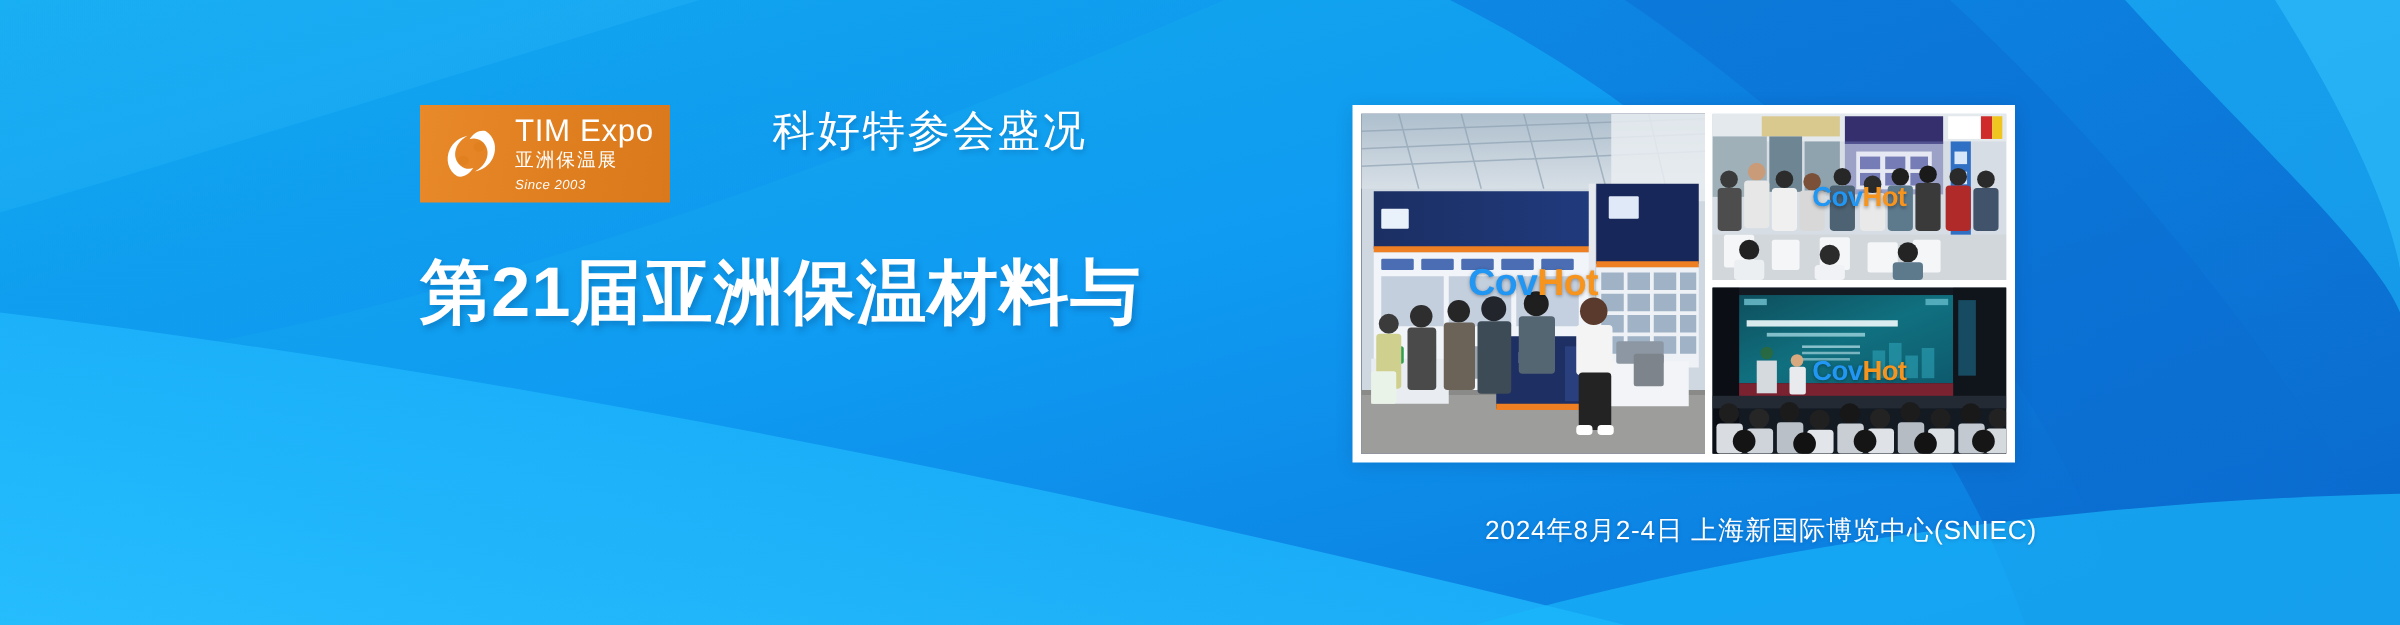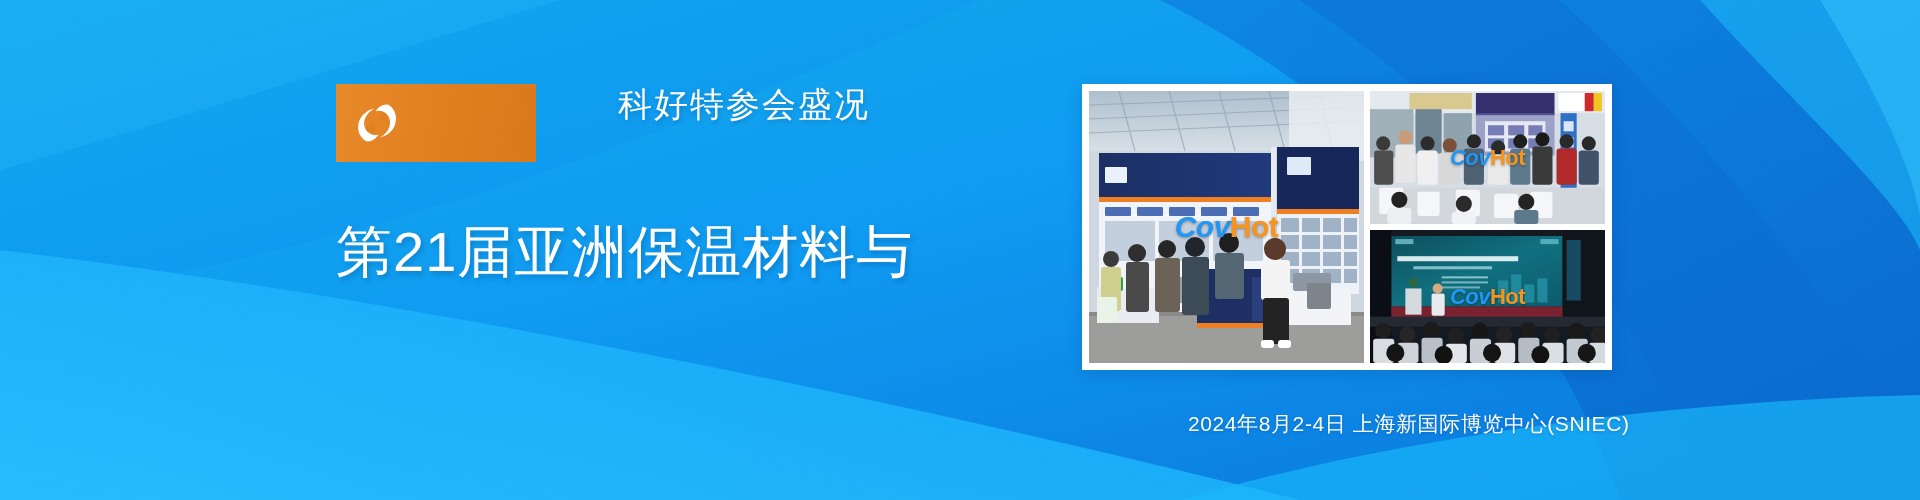--- a/index.html
+++ b/index.html
@@ -88,26 +88,25 @@
     text-shadow: 1px 2px 4px rgba(0,40,90,0.22);
     text-align: center;
   }
 
   #headline {
     position: absolute;
     left: 336px;
     top: 198px;
     color: #ffffff;
     font-size: 56px;
-    font-weight: 400;
+    font-weight: 700;
     line-height: 1.30;
     letter-spacing: 1px;
     text-shadow: 2px 3px 5px rgba(0,45,95,0.25);
     white-space: nowrap;
-    margin-top: 18px;
   }
   #headline .hl-line { display: block; }
 
   
   #collage {
     position: absolute;
     left: 1082px;
     top: 84px;
     width: 530px;
     height: 286px;
@@ -145,21 +144,21 @@
     position: absolute;
     left: 50%;
     top: 50%;
     transform: translate(-50%, -50%);
     font-weight: 700;
     white-space: nowrap;
     letter-spacing: -0.5px;
     text-shadow: 0 1px 3px rgba(0,0,0,0.35);
     pointer-events: none;
   }
-  .wm-cov { color: #2196f3; font-style: italic; }
+  .wm-cov { color: #2196f3; }
   .wm-hot { color: #f7941e; }
   #photo-main .watermark { font-size: 30px; }
   #photo-crowd .watermark { font-size: 22px; }
   #photo-forum .watermark { font-size: 22px; }
 
   #date-line {
     position: absolute;
     left: 1188px;
     top: 410px;
     color: #ffffff;
@@ -218,20 +217,25 @@
   <div id="left-col">
 
     <div id="logo-badge">
       <span id="logo-mark">
         <svg viewBox="0 0 64 64" xmlns="http://www.w3.org/2000/svg">
           <path d="M45.5 10.5c8.5 5 11.5 16 7 25.5-3.2 6.8-9.8 11.6-17 12.8 5.2-2.6 9.3-7 11.1-12.2 2.2-6.3.3-12.6-4.6-16.4-3.4-2.6-7.8-3.3-11.6-2 3.6-5.8 9.8-9.3 15.1-7.7z" fill="#ffffff"></path>
           <path d="M18.8 53.4c-8.6-5-11.6-16-7.1-25.6 3.2-6.8 9.8-11.6 17.1-12.8-5.3 2.6-9.4 7-11.2 12.3-2.2 6.2-.3 12.5 4.6 16.3 3.4 2.7 7.9 3.4 11.7 2-3.6 5.9-9.8 9.4-15.1 7.8z" fill="#ffffff"></path>
           <ellipse cx="39.5" cy="25.5" rx="5.2" ry="4.6" fill="#e0801f"></ellipse>
           <ellipse cx="24.5" cy="38.5" rx="5.2" ry="4.6" fill="#e0801f"></ellipse>
         </svg>
+      </span>
+      <span id="logo-text">
+        <span id="logo-title">TIM Expo</span>
+        <span id="logo-cn">亚洲保温展</span>
+        <span id="logo-since">Since 2003</span>
       </span>
     </div>
 
     <div id="subtitle">科好特参会盛况</div>
 
     <div id="headline">
       <span class="hl-line">第21届亚洲保温材料与</span>
     </div>
   </div>
 

